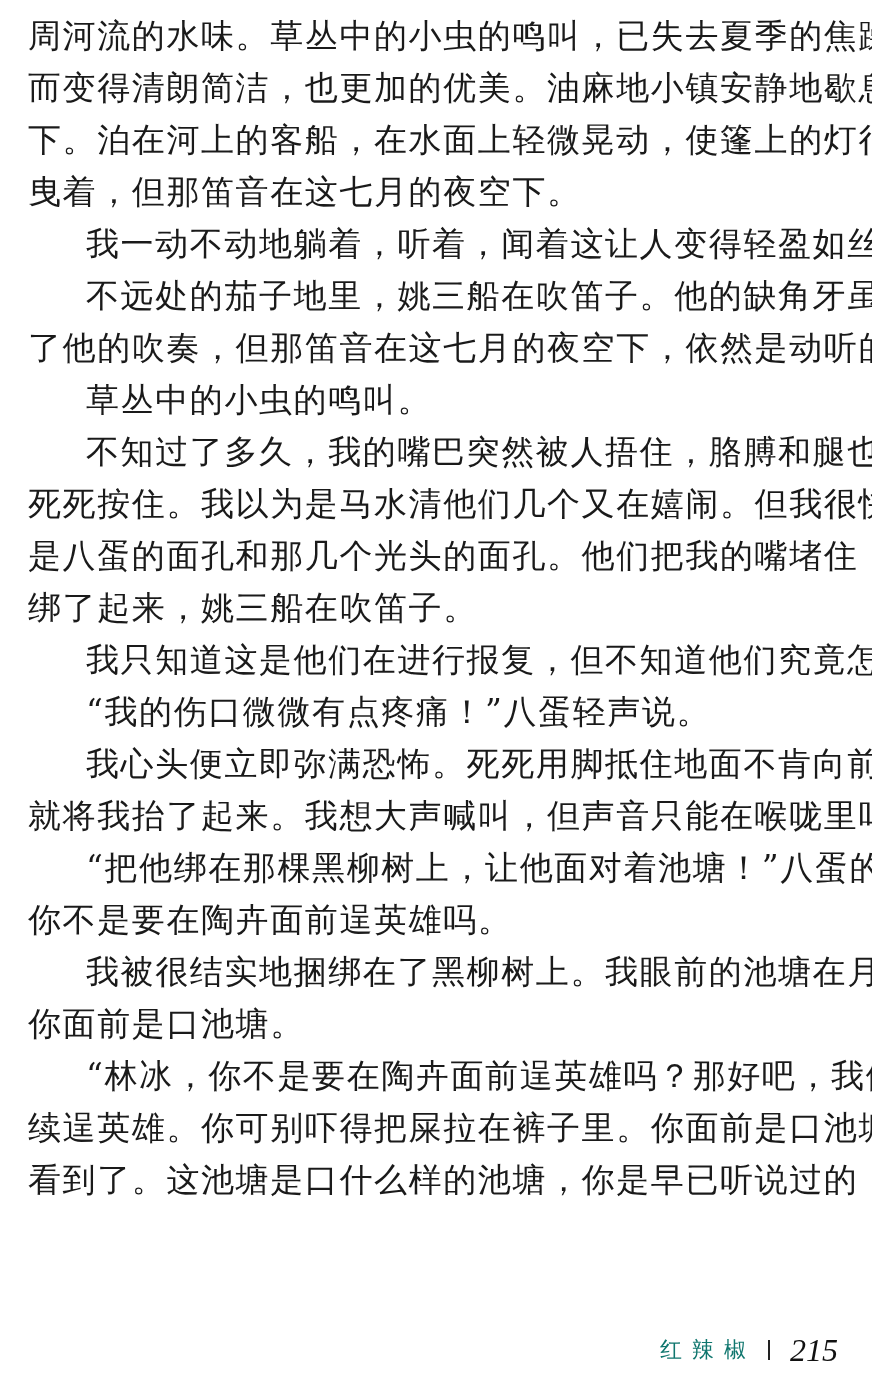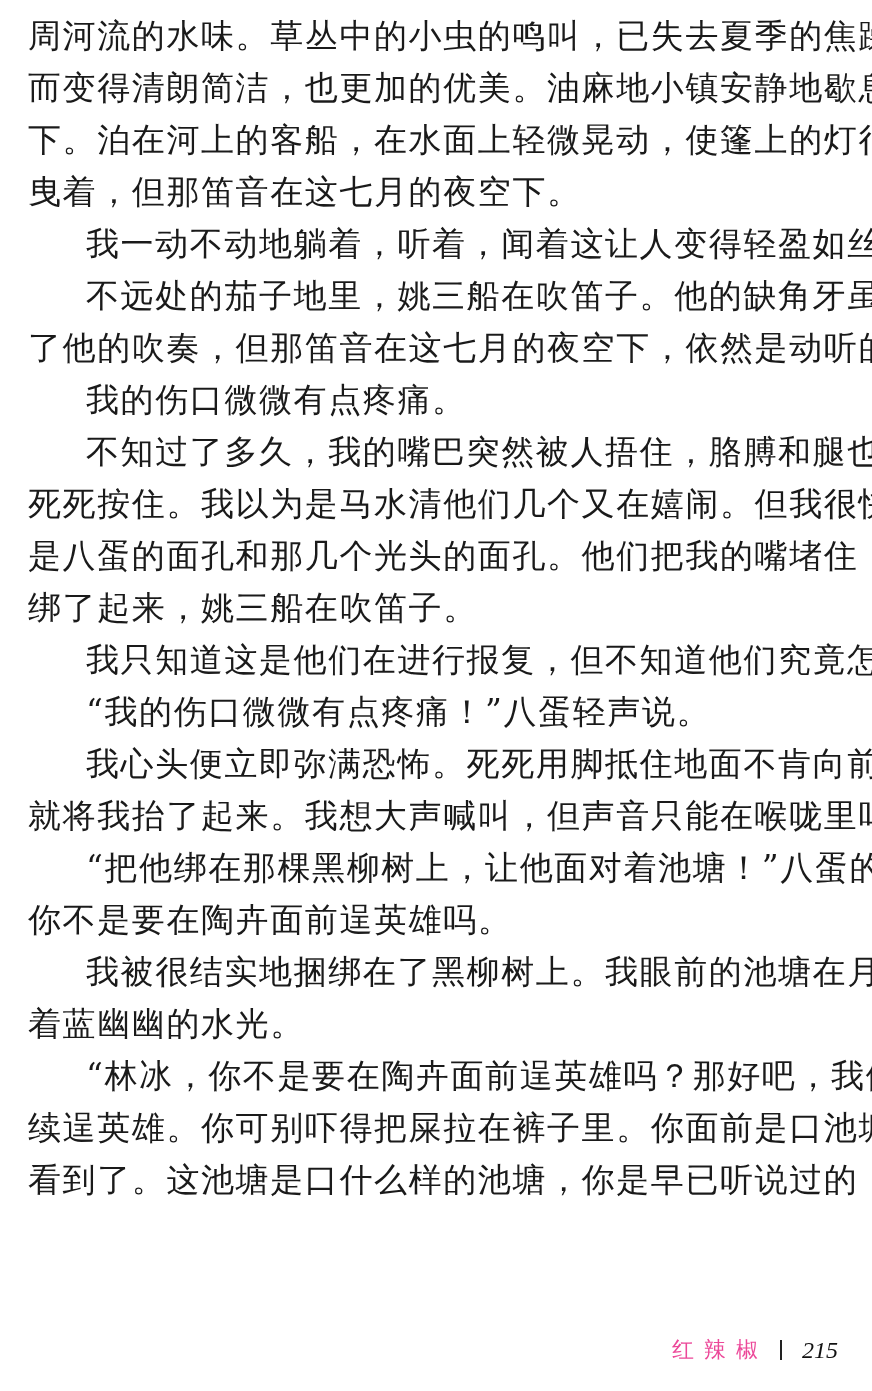--- a/index.html
+++ b/index.html
@@ -5,49 +5,49 @@
   html, body { margin: 0; padding: 0; background: #ffffff; }
   body { width: 872px; height: 1391px; position: relative; overflow: hidden;
          font-family: "DejaVu Serif", "Liberation Serif", serif; color: #1a1a1a; }
   .page-body { position: absolute; left: 28px; top: 10px; width: 816px; }
   .line { height: 52px; line-height: 52px; font-size: 33px; white-space: nowrap;
           letter-spacing: 1.6px; overflow: visible; }
   .line.indent { padding-left: 58px; }
   .footer { position: absolute; top: 1330px; right: 34px; height: 40px; display: flex;
             align-items: center; }
   .footer-title { font-family: "DejaVu Sans", sans-serif; font-size: 22px; letter-spacing: 10px;
-                  color: #ec4899; }
+                  color: #0f766e; }
   .footer-sep { width: 2px; height: 20px; background: #222; margin: 0 20px 0 12px; }
-  .footer-num { font-family: "Liberation Serif", serif; font-style: italic; font-size: 24px;
+  .footer-num { font-family: "Liberation Serif", serif; font-style: italic; font-size: 32px;
                 color: #111; }
 </style>
 </head>
 <body>
 
 <div class="page-body">
   <div class="line">周河流的水味。草丛中的小虫的鸣叫，已失去夏季的焦躁和烦乱，</div>
   <div class="line">而变得清朗简洁，也更加的优美。油麻地小镇安静地歇息在夜空</div>
   <div class="line">下。泊在河上的客船，在水面上轻微晃动，使篷上的灯很优雅地摇</div>
   <div class="line">曳着，但那笛音在这七月的夜空下。</div>
   <div class="line indent">我一动不动地躺着，听着，闻着这让人变得轻盈如丝的静夜。</div>
   <div class="line indent">不远处的茄子地里，姚三船在吹笛子。他的缺角牙虽然影响</div>
   <div class="line">了他的吹奏，但那笛音在这七月的夜空下，依然是动听的。</div>
-  <div class="line indent">我的伤口微微有点疼痛。</div>
+  <div class="line indent">草丛中的小虫的鸣叫。</div>
   <div class="line indent">不知过了多久，我的嘴巴突然被人捂住，胳膊和腿也同时被人</div>
   <div class="line">死死按住。我以为是马水清他们几个又在嬉闹。但我很快看清了</div>
   <div class="line">是八蛋的面孔和那几个光头的面孔。他们把我的嘴堵住，并把我</div>
   <div class="line">绑了起来，姚三船在吹笛子。</div>
   <div class="line indent">我只知道这是他们在进行报复，但不知道他们究竟怎样报复。</div>
   <div class="line indent">“我的伤口微微有点疼痛！”八蛋轻声说。</div>
   <div class="line indent">我心头便立即弥满恐怖。死死用脚抵住地面不肯向前。他们</div>
   <div class="line">就将我抬了起来。我想大声喊叫，但声音只能在喉咙里呜噜着。</div>
   <div class="line indent">“把他绑在那棵黑柳树上，让他面对着池塘！”八蛋的眼睛在</div>
   <div class="line">你不是要在陶卉面前逞英雄吗。</div>
   <div class="line indent">我被很结实地捆绑在了黑柳树上。我眼前的池塘在月光下泛</div>
-  <div class="line">着蓝幽幽的水光。</div>
+  <div class="line">你面前是口池塘。</div>
   <div class="line indent">“林冰，你不是要在陶卉面前逞英雄吗？那好吧，我们让你继</div>
   <div class="line">续逞英雄。你可别吓得把屎拉在裤子里。你面前是口池塘，你已</div>
   <div class="line">看到了。这池塘是口什么样的池塘，你是早已听说过的，对吧？你</div>
 </div>
 
 <div class="footer">
   <span class="footer-title">红辣椒</span>
   <span class="footer-sep"></span>
   <span class="footer-num">215</span>
 </div>

